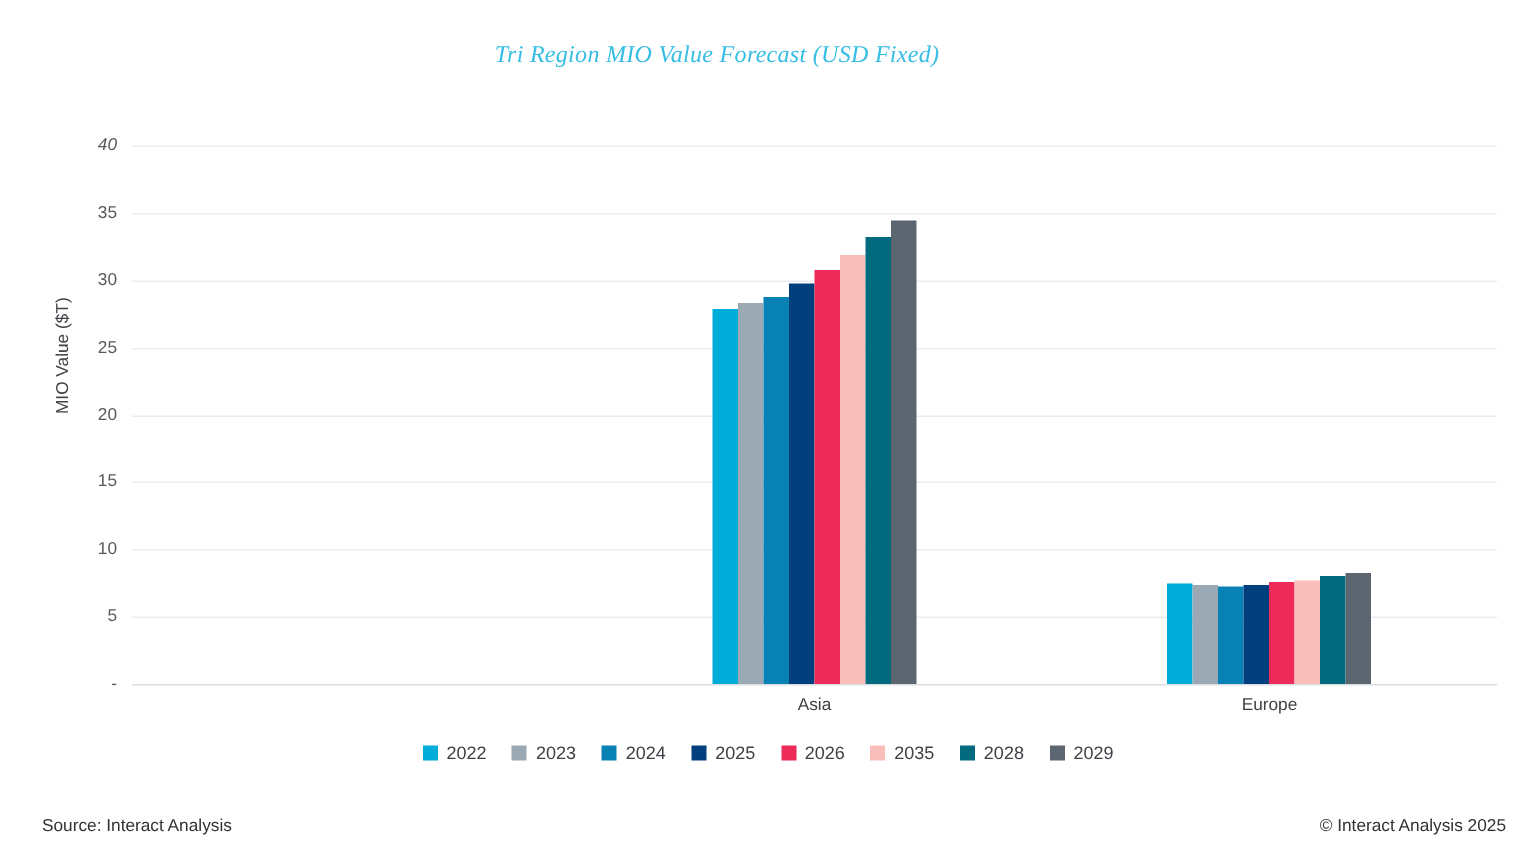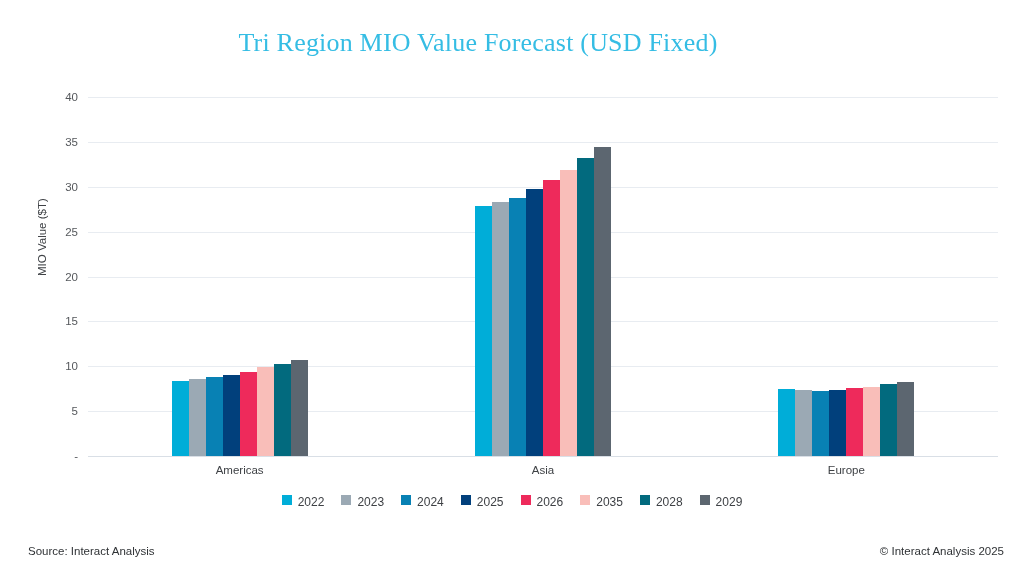--- a/index.html
+++ b/index.html
@@ -16,25 +16,26 @@
     position: relative;
   }
 
   
   #chart-title {
     position: absolute;
     top: 28px;
     left: 0;
     width: 956px;
     text-align: center;
-    font-size: 26px;
+    font-size: 16px;
     font-weight: 400;
     letter-spacing: 0.2px;
     color: #35bde4;
     font-family: "Liberation Serif", serif;
+    font-style: italic;
   }
 
   
   #plot-frame {
     position: absolute;
     left: 88px;
     top: 97px;
     width: 910px;
     height: 359px;
   }
@@ -103,20 +104,21 @@
     top: 495px;
     left: 0;
     width: 1024px;
     display: flex;
     justify-content: center;
     align-items: center;
     gap: 17px;
   }
   .legend-item {
     display: flex;
+    align-items: center;
     gap: 6px;
   }
   .legend-swatch {
     width: 10px;
     height: 10px;
     display: block;
   }
   .legend-label {
     font-size: 12px;
     color: #3e4145;
@@ -152,42 +154,31 @@
       <div class="gridline" style="top: 44.875px;"></div>
       <div class="gridline" style="top: 89.75px;"></div>
       <div class="gridline" style="top: 134.625px;"></div>
       <div class="gridline" style="top: 179.5px;"></div>
       <div class="gridline" style="top: 224.375px;"></div>
       <div class="gridline" style="top: 269.25px;"></div>
       <div class="gridline" style="top: 314.125px;"></div>
       <div class="gridline baseline" style="top: 359px;"></div>
     </div>
   <div id="ytick-layer">
-      <div class="ytick-label" style="top: 0px; right: 100%;">40</div>
+      <div class="ytick-label" style="top: 0px; right: 100%; font-style: italic;">40</div>
       <div class="ytick-label" style="top: 44.875px; right: 100%;">35</div>
       <div class="ytick-label" style="top: 89.75px; right: 100%;">30</div>
       <div class="ytick-label" style="top: 134.625px; right: 100%;">25</div>
       <div class="ytick-label" style="top: 179.5px; right: 100%;">20</div>
       <div class="ytick-label" style="top: 224.375px; right: 100%;">15</div>
       <div class="ytick-label" style="top: 269.25px; right: 100%; margin-left: 40px;">10</div>
       <div class="ytick-label" style="top: 314.125px; right: 100%;">5</div>
       <div class="ytick-label" style="top: 359px; right: 100%;">-</div>
     </div>
   <div id="bars-layer">
-      <div class="group" style="left: 0px; width: 303.333px;">
-        <div class="bar" title="Americas 2022: 8.4" style="height: 75.39px; background: rgb(0, 173, 216);"></div>
-        <div class="bar" title="Americas 2023: 8.6" style="height: 77.185px; background: rgb(155, 169, 180);"></div>
-        <div class="bar" title="Americas 2024: 8.8" style="height: 78.98px; background: rgb(8, 129, 180);"></div>
-        <div class="bar" title="Americas 2025: 9" style="height: 80.775px; background: rgb(1, 64, 124);"></div>
-        <div class="bar" title="Americas 2026: 9.4" style="height: 84.365px; background: rgb(238, 42, 91);"></div>
-        <div class="bar" title="Americas 2027: 9.9" style="height: 88.8525px; background: rgb(249, 190, 185);"></div>
-        <div class="bar" title="Americas 2028: 10.3" style="height: 92.4425px; background: rgb(2, 106, 126);"></div>
-        <div class="bar" title="Americas 2029: 10.7" style="height: 96.0325px; background: rgb(92, 102, 112);"></div>
-        <div class="cat-label">Americas</div>
-      </div>
       <div class="group" style="left: 303.333px; width: 303.333px;">
         <div class="bar" title="Asia 2022: 27.9" style="height: 250.403px; background: rgb(0, 173, 216);"></div>
         <div class="bar" title="Asia 2023: 28.3" style="height: 253.993px; background: rgb(155, 169, 180);"></div>
         <div class="bar" title="Asia 2024: 28.7" style="height: 257.582px; background: rgb(8, 129, 180);"></div>
         <div class="bar" title="Asia 2025: 29.7" style="height: 266.558px; background: rgb(1, 64, 124);"></div>
         <div class="bar" title="Asia 2026: 30.8" style="height: 276.43px; background: rgb(238, 42, 91);"></div>
         <div class="bar" title="Asia 2027: 31.9" style="height: 286.303px; background: rgb(249, 190, 185);"></div>
         <div class="bar" title="Asia 2028: 33.2" style="height: 297.97px; background: rgb(2, 106, 126);"></div>
         <div class="bar" title="Asia 2029: 34.4" style="height: 308.74px; background: rgb(92, 102, 112);"></div>
         <div class="cat-label">Asia</div>

